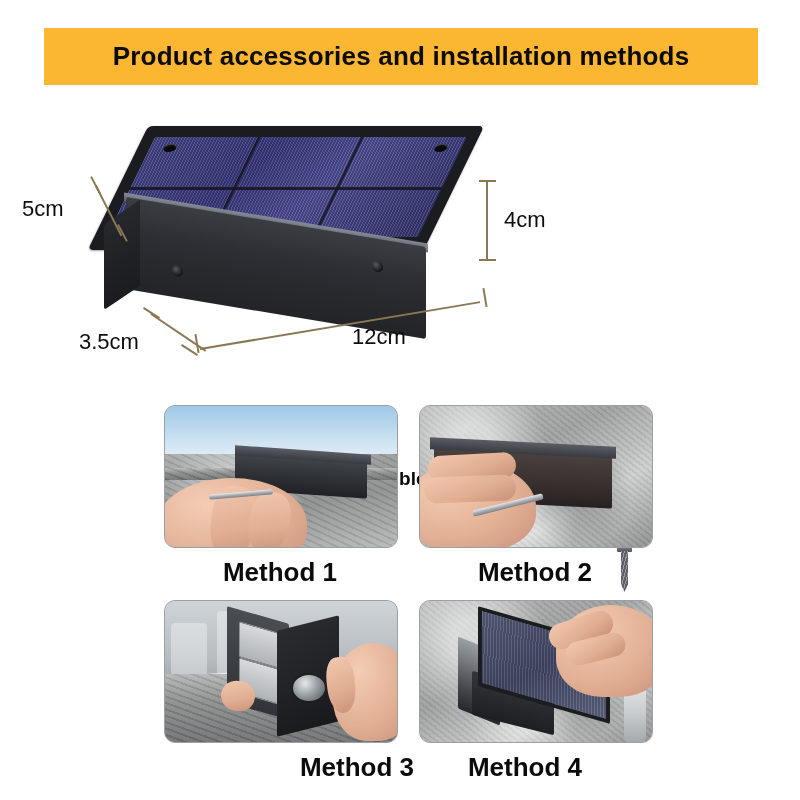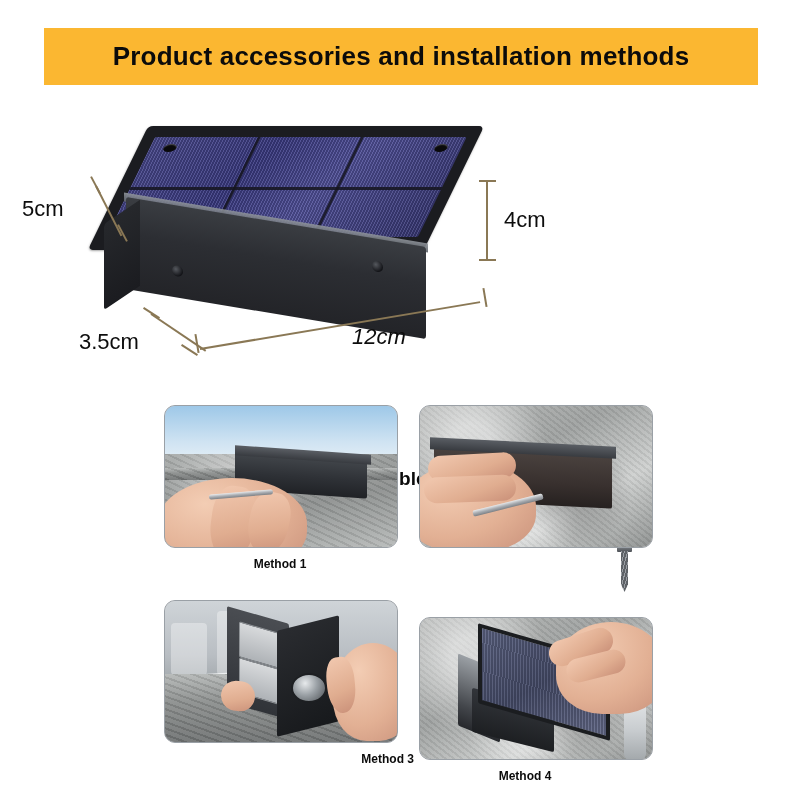--- a/index.html
+++ b/index.html
@@ -240,21 +240,21 @@
     height: 141px;
     border: 1px solid #9aa0a6;
     border-radius: 11px;
     overflow: hidden;
     position: relative;
     background: #cfcfcf;
   }
   .method-label {
     margin-top: 9px;
     text-align: center;
-    font-size: 12px;
+    font-size: 26px;
     font-weight: bold;
     color: #0b0b0b;
   }
 
   
   .sky {
     position: absolute; left: 0; right: 0; top: 0; height: 46%;
     background: linear-gradient(180deg, #9ec8e8 0%, #cfe3f2 55%, #eef4f8 100%);
   }
   .concrete {
@@ -379,21 +379,21 @@
   <div class="dim-label" style="left:504px; top:111px;">4cm</div>
 
   <div class="dim-line" style="left:150px; top:218px; width:2px; height:66px; transform:rotate(-56deg); transform-origin: top center;"></div>
   <div class="dim-cap" style="left:142px; top:216px; width:19px; height:2px; transform:rotate(33deg);"></div>
   <div class="dim-cap" style="left:180px; top:253px; width:19px; height:2px; transform:rotate(33deg);"></div>
   <div class="dim-label" style="left:79px; top:233px;">3.5cm</div>
 
   <div class="dim-line" style="left:200px; top:252px; width:284px; height:2px; transform:rotate(-9.5deg); transform-origin: left center;"></div>
   <div class="dim-cap" style="left:196px; top:238px; width:2px; height:19px; transform:rotate(-9.5deg);"></div>
   <div class="dim-cap" style="left:484px; top:192px; width:2px; height:19px; transform:rotate(-9.5deg);"></div>
-  <div class="dim-label" style="left:352px; top:228px;font-style:italic;">12cm</div>
+  <div class="dim-label" style="left:352px; top:228px;">12cm</div>
 
   <div class="accessories">
     <div class="acc-item plug" style="left:0px;"></div>
     <div class="acc-item plug" style="left:26px;"></div>
     <div class="acc-item tape" style="left:54px;"></div>
     <div class="acc-item tape" style="left:85px;"></div>
     <div class="acc-item screw" style="left:119px;">
       <div class="screw-head"></div>
         <div class="screw-shaft"></div>
     </div>
@@ -428,20 +428,21 @@
   <div class="method-cell" style="left:419px; top:0px;">
     <div class="photo">
       <div class="concrete"></div>
       <div class="lamp-box" style="left:14px; top:44px; width:178px; height:54px; transform:skewY(3deg); background:linear-gradient(180deg,#4b4340 0%,#38302e 60%,#262120 100%);"></div>
       <div class="lamp-top" style="left:10px; top:36px; width:186px; height:12px; transform:skewY(3deg);"></div>
       <div class="hand" style="left:-16px; top:56px; width:132px; height:90px;"></div>
       <div class="finger" style="left:8px; top:48px; width:88px; height:26px; border-radius:14px; transform:rotate(-3deg);"></div>
       <div class="finger" style="left:4px; top:70px; width:92px; height:26px; border-radius:14px; transform:rotate(-2deg);"></div>
       <div class="tool" style="left:52px; top:96px; width:72px; height:6px; transform:rotate(-14deg);"></div>
     </div>
+    <div class="method-label">Method 2</div>
   </div>
 
   <div class="method-cell" style="left:164px; top:195px;">
     <div class="photo">
       <div class="blur-bg"></div>
       <div class="blur-streak" style="left:6px; top:22px; width:36px; height:52px;"></div>
       <div class="blur-streak" style="left:52px; top:10px; width:26px; height:64px;"></div>
       <div class="rail" style="left:0; top:72px; width:120px; height:13px; transform:rotate(-3deg);"></div>
       <div class="ledge" style="left:0; right:0; bottom:0; height:48%;"></div>
       <div class="lamp-box" style="left:62px; top:14px; width:62px; height:96px; transform:skewY(16deg); background:linear-gradient(180deg,#4a4d52 0%,#303338 100%);"></div>
@@ -449,21 +450,21 @@
       <div class="tape-strip" style="left:74px; top:62px; width:38px; height:34px; transform:skewY(16deg);"></div>
       <div class="lamp-box" style="left:112px; top:22px; width:62px; height:106px; transform:skewY(-14deg); background:linear-gradient(160deg,#2a2c30 0%,#17191c 100%);"></div>
       <div class="lens" style="left:126px; top:72px; width:32px; height:26px;"></div>
       <div class="hand" style="left:168px; top:42px; width:80px; height:98px;"></div>
       <div class="finger" style="left:162px; top:56px; width:28px; height:56px; transform:rotate(-6deg);"></div>
       <div class="finger" style="left:56px; top:80px; width:34px; height:30px; border-radius:16px; transform:rotate(10deg);"></div>
     </div>
     <div class="method-label" style="position:relative; left:18px;text-align:right;">Method 3</div>
   </div>
 
-  <div class="method-cell" style="left:419px; top:212px;">
+  <div class="method-cell" style="left:419px; top:195px;">
     <div class="photo">
       <div class="concrete"></div>
       <div class="rail" style="right:6px; top:66px; width:22px; height:76px;"></div>
       <div class="lamp-box" style="left:38px; top:44px; width:42px; height:72px; transform:skewY(22deg); background:linear-gradient(180deg,#9ba0a5 0%,#43464b 70%,#26282c 100%);"></div>
       <div class="lamp-box" style="left:52px; top:80px; width:82px; height:44px; transform:skewY(14deg); background:linear-gradient(180deg,#32353a 0%,#1d1f22 100%);"></div>
       <div class="panel-mini" style="left:58px; top:24px; width:124px; height:72px; transform:skewY(16deg); border:4px solid #1b1d20;"></div>
       <div class="hand" style="right:-14px; top:4px; width:110px; height:92px;"></div>
       <div class="finger" style="left:128px; top:16px; width:66px; height:26px; border-radius:14px; transform:rotate(-18deg);"></div>
       <div class="finger" style="left:146px; top:36px; width:60px; height:24px; border-radius:14px; transform:rotate(-14deg);"></div>
     </div>

